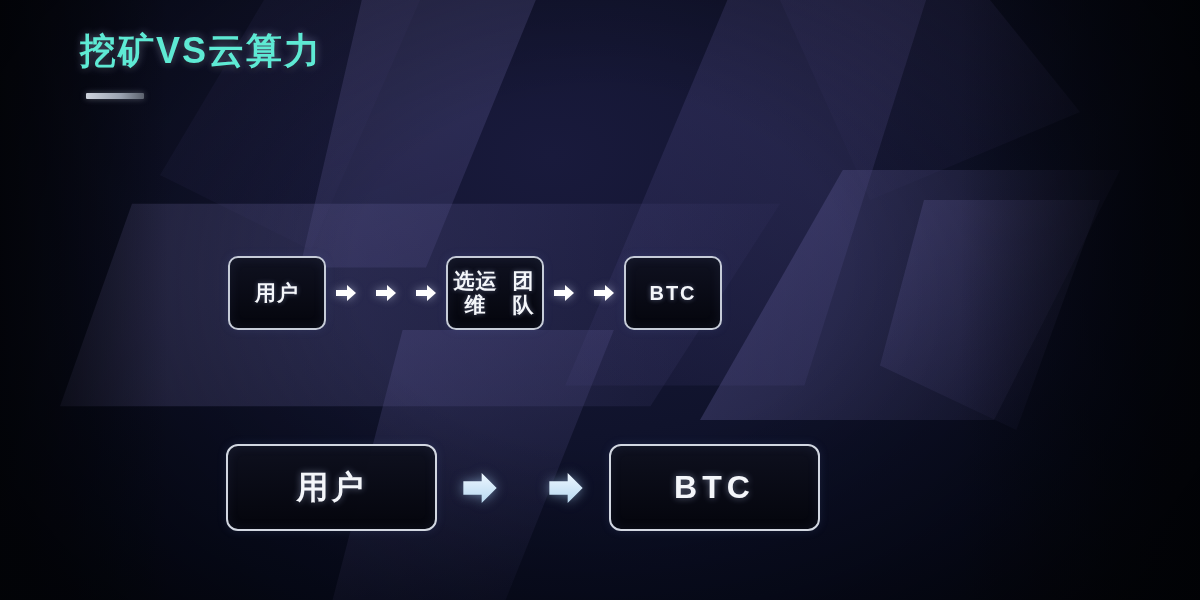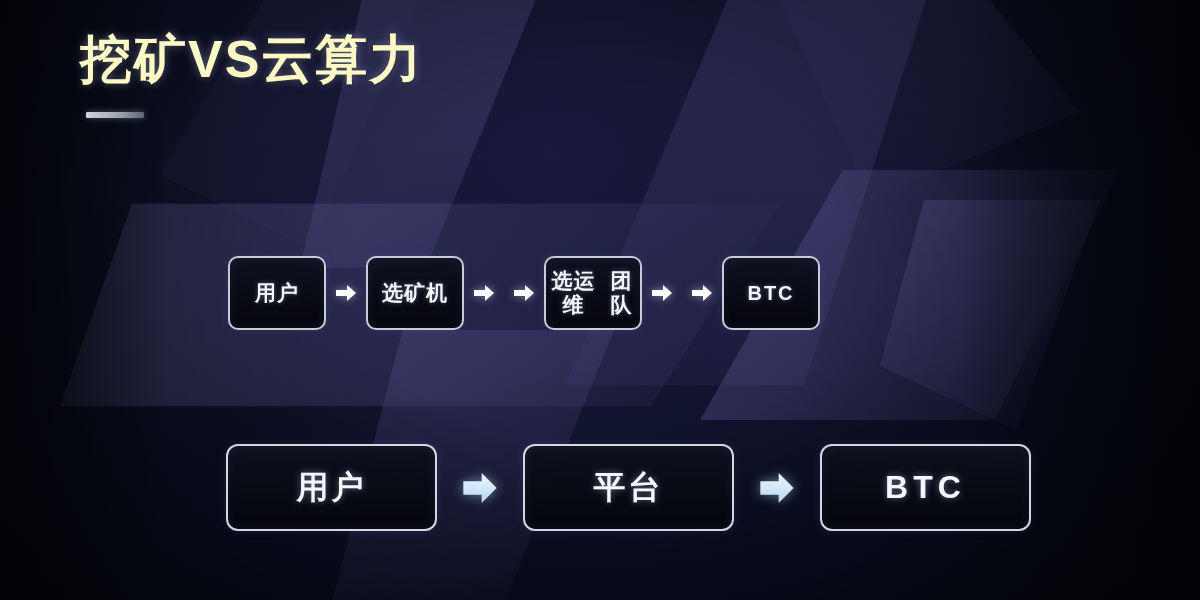--- a/index.html
+++ b/index.html
@@ -81,25 +81,25 @@
     clip-path: polygon(20% 0%, 100% 0%, 62% 100%, 0% 72%);
   }
 
   
   .title-wrap {
     position: absolute;
     left: 80px;
     top: 30px;
   }
   .title {
-    font-size: 52px;
+    font-size: 36px;
     font-weight: 700;
     letter-spacing: 2px;
     line-height: 1.15;
-    color: #fef9c3;
+    color: #5eead4;
     text-shadow: 0 0 9px rgba(190,205,255,0.45), 0 2px 4px rgba(0,0,0,0.7);
     white-space: nowrap;
   }
   .title-underline {
     margin-top: 22px;
     margin-left: 6px;
     width: 58px;
     height: 6px;
     border-radius: 1px;
     background: linear-gradient(90deg, #cfd4dd 0%, #9aa2b0 60%, #5c626e 100%);
@@ -215,23 +215,20 @@
     <div class="node node-sm">
       <span>用户</span>
     </div>
 
     <div class="arrow arrow-sm">
       <svg viewBox="0 0 24 24">
           <path d="M2 9 H13 V4 L22 12 L13 20 V15 H2 Z" fill="#ffffff"></path>
         </svg>
     </div>
 
-    <div class="node node-sm">
-      <span>选矿机</span>
-    </div>
 
     <div class="arrow arrow-sm">
       <svg viewBox="0 0 24 24">
           <path d="M2 9 H13 V4 L22 12 L13 20 V15 H2 Z" fill="#ffffff"></path>
         </svg>
     </div>
 
 
     <div class="arrow arrow-sm">
       <svg viewBox="0 0 24 24">
@@ -276,23 +273,20 @@
           <linearGradient id="ag1" x1="0" y1="0" x2="0" y2="1">
             <stop offset="0%" stop-color="#eef7ff"></stop>
             <stop offset="55%" stop-color="#cfe6f7"></stop>
             <stop offset="100%" stop-color="#b9d8ef"></stop>
           </linearGradient>
         </defs>
         <path d="M2 8 H13 V3 L22 12 L13 21 V16 H2 Z" fill="url(#ag1)"></path>
       </svg>
     </div>
 
-    <div class="node node-lg">
-      <span>平台</span>
-    </div>
 
     <div class="arrow arrow-lg">
       <svg viewBox="0 0 24 24">
         <defs>
           <linearGradient id="ag2" x1="0" y1="0" x2="0" y2="1">
             <stop offset="0%" stop-color="#eef7ff"></stop>
             <stop offset="55%" stop-color="#cfe6f7"></stop>
             <stop offset="100%" stop-color="#b9d8ef"></stop>
           </linearGradient>
         </defs>

